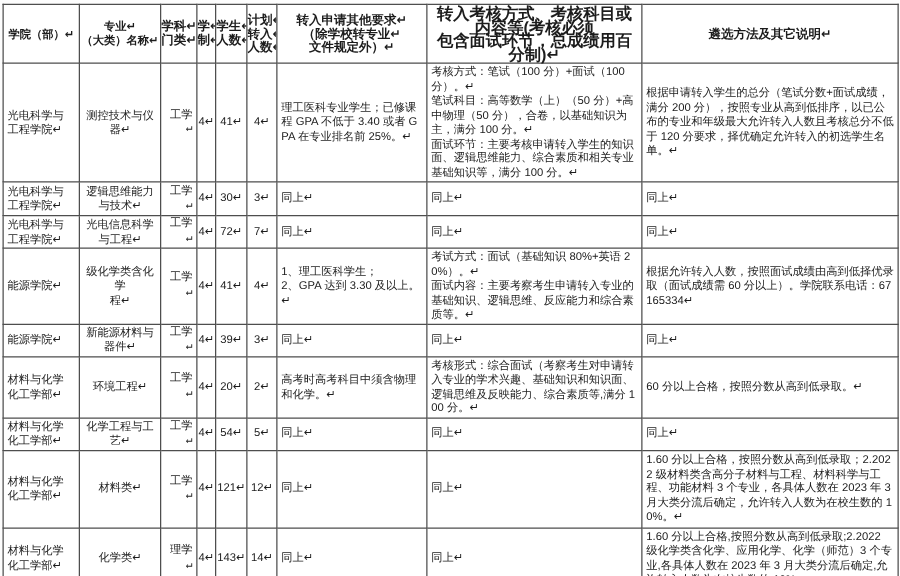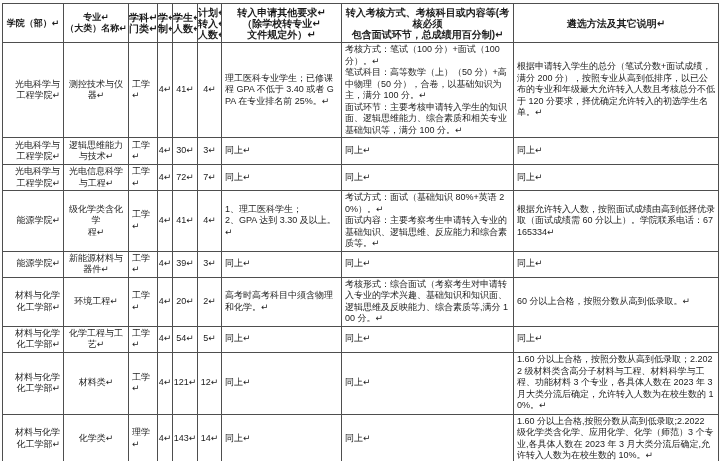--- a/index.html
+++ b/index.html
@@ -15,24 +15,24 @@
     padding:1px 3px;
     font-size:9px;
     line-height:11.5px;
     color:#1c1c1c;
     white-space:pre-line;
     word-break:break-all;
   }
   th{font-weight:bold;text-align:center;font-size:10px;line-height:11px;}
   th.h0,th.h1{padding:1px 1px;font-size:9px;}
   th.h2,th.h3,th.h4,th.h5{white-space:pre;overflow:hidden;padding:1px 0;}
-  th.h7{font-size:10px;}
-  td.c0{text-align:right;}
+  th.h7{font-size:13px;}
+  td.c0{text-align:left;}
   td.c1{text-align:center;}
-  td.c2{text-align:left;}
+  td.c2{text-align:right;font-family:Liberation Mono, monospace;}
   td.c3,td.c4,td.c5{text-align:center;white-space:nowrap;overflow:hidden;padding:1px 0;}
   td.c6,td.c7,td.c8{text-align:left;}
   thead tr{height:39px;}
   tbody tr:nth-child(1){height:83px;}
   tbody tr:nth-child(2){height:27px;}
   tbody tr:nth-child(3){height:25px;}
   tbody tr:nth-child(4){height:40px;}
   tbody tr:nth-child(5){height:23px;}
   tbody tr:nth-child(6){height:35px;}
   tbody tr:nth-child(7){height:25px;}

